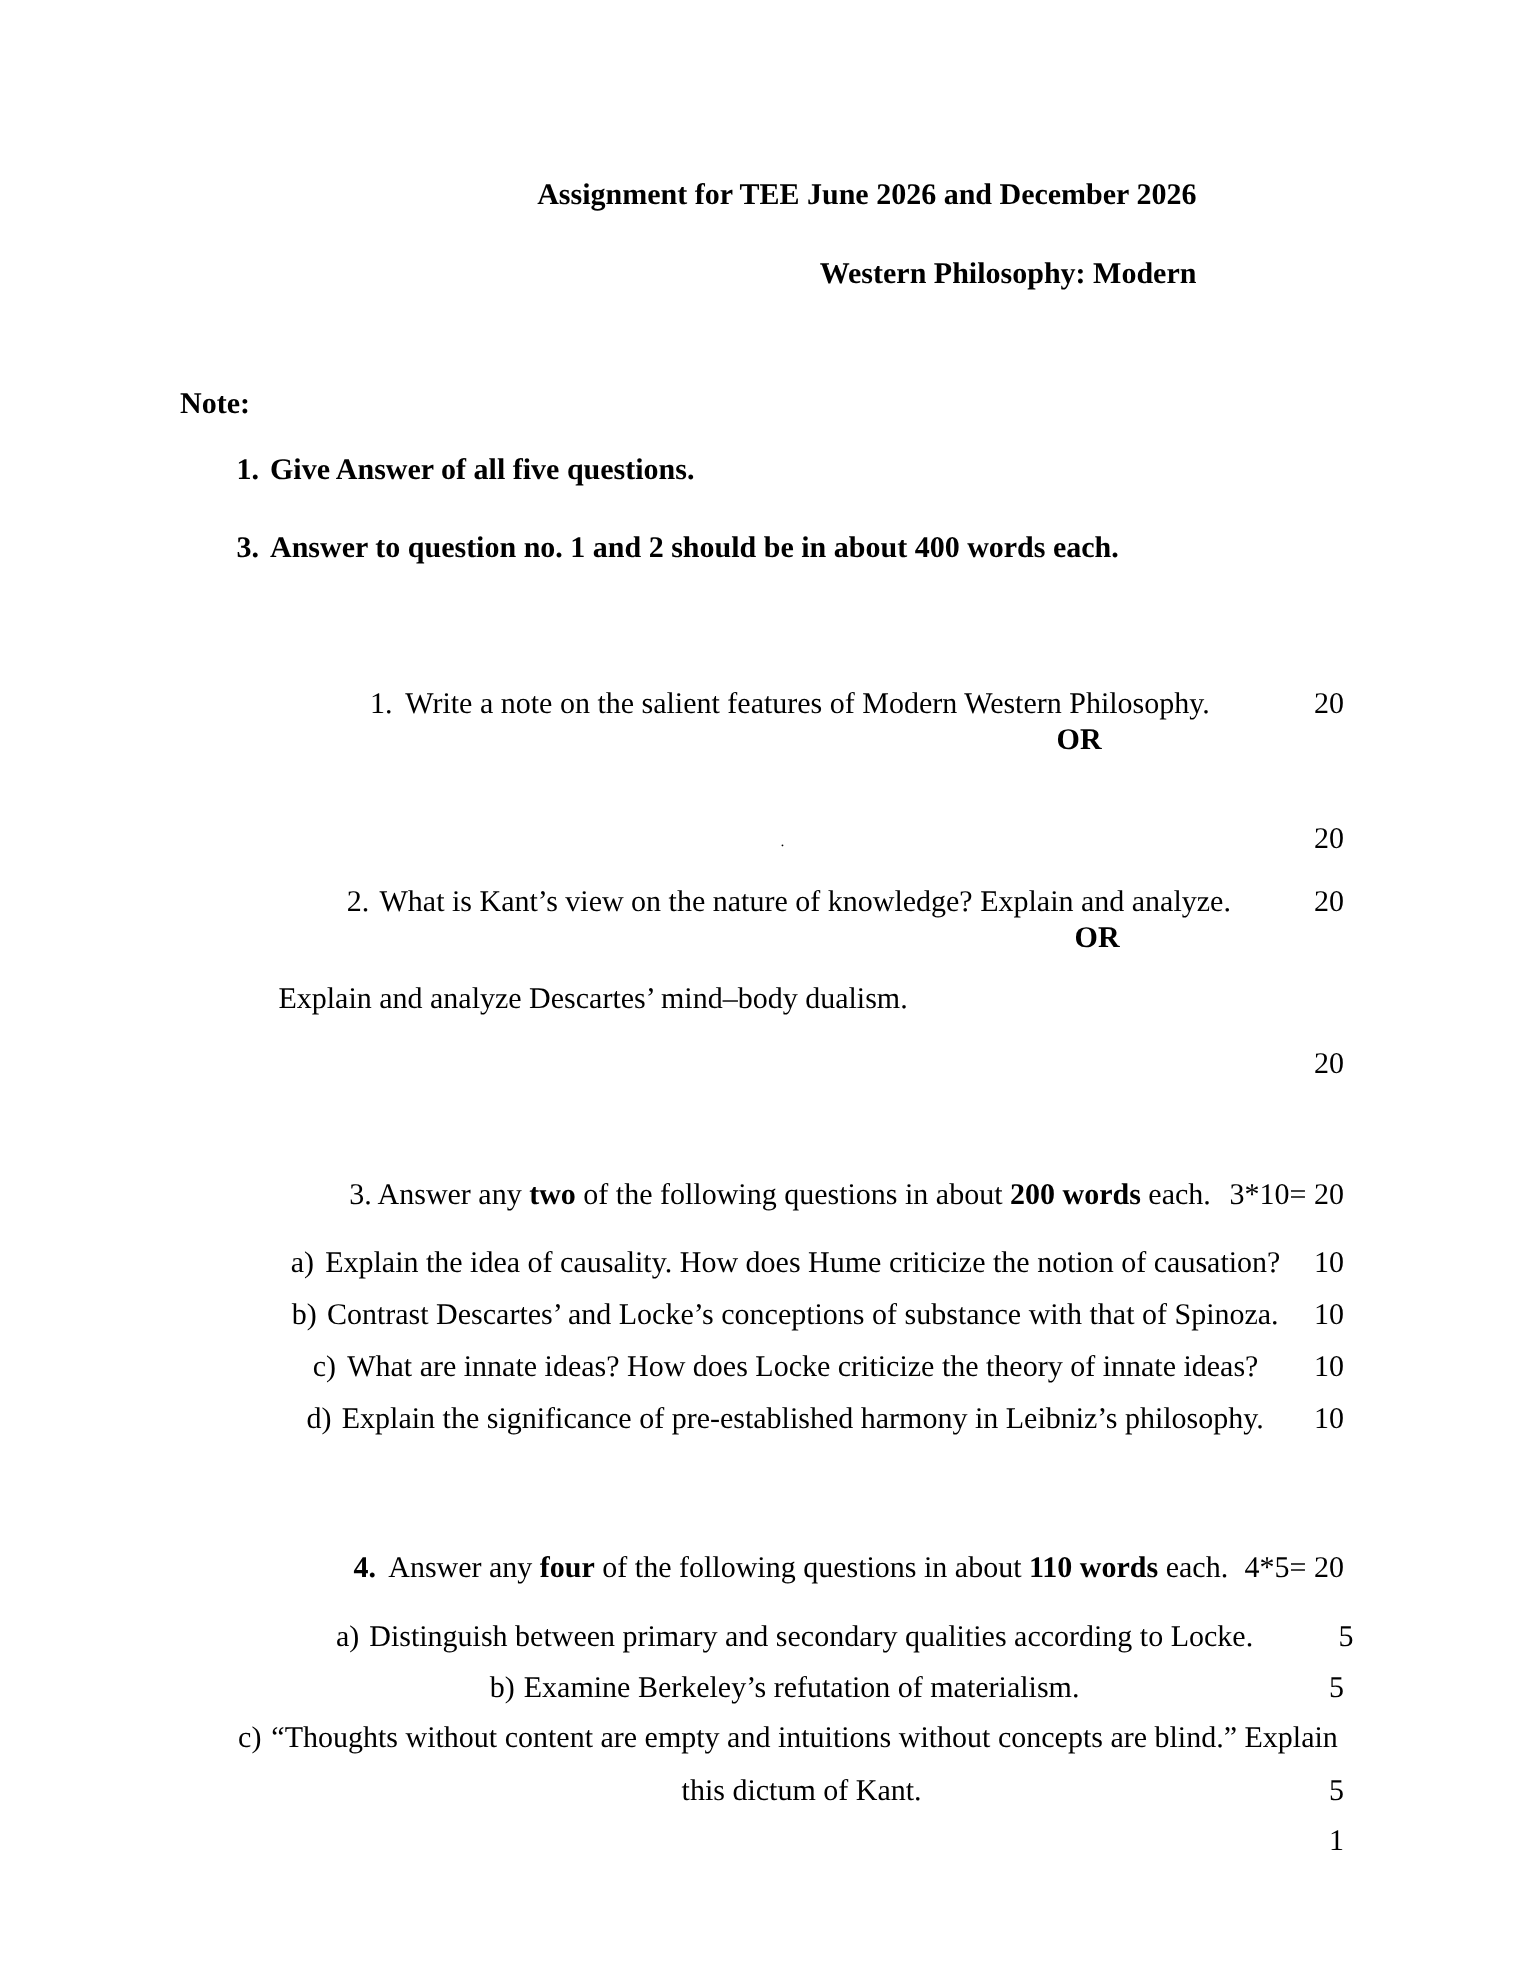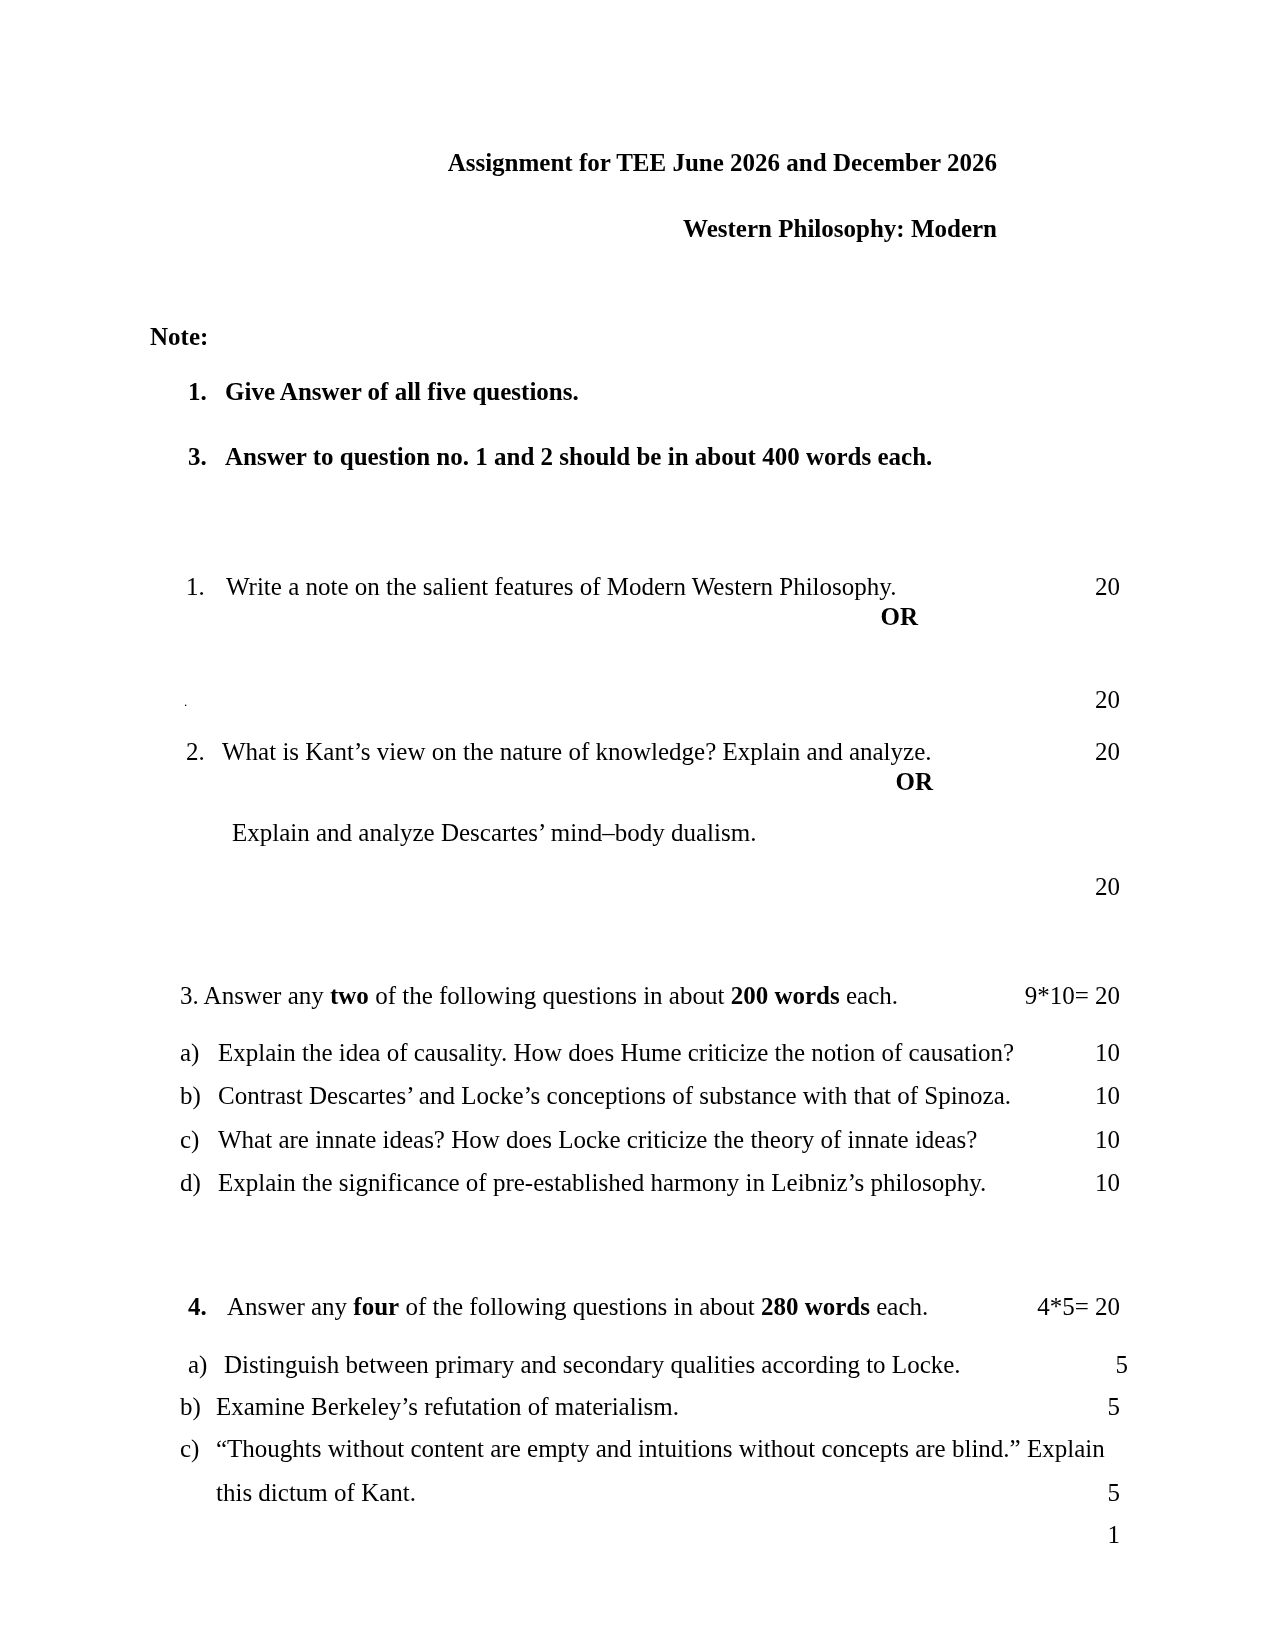--- a/index.html
+++ b/index.html
@@ -15,20 +15,21 @@
     background: #ffffff;
     color: #000000;
     font-family: "Liberation Serif", "DejaVu Serif", serif;
     font-size: 25px;
     overflow: hidden;
   }
   .row {
     position: absolute;
     line-height: 32px;
     white-space: nowrap;
+    text-align: center;
   }
   .bold { font-weight: bold; }
   .center { text-align: right; }
   .num {
     display: inline-block;
   }
   .marks {
     position: absolute;
     right: 0;
     top: 0;
@@ -71,42 +72,42 @@
     <span class="marks">20</span>
   </div>
   <div class="row center bold" style="left:143px; top:766px; width:790px">OR</div>
   <div class="row" style="left:232px; top:817px">Explain and analyze Descartes’ mind–body dualism.</div>
   <div class="row" style="left:180px; top:871px; width:940px">
     <span class="marks">20</span>
   </div>
 
   <div class="row" style="left:180px; top:980px; width:940px">
     <span>3. Answer any </span><b>two</b><span> of the following questions in about </span><b>200 words</b><span> each.</span>
-    <span class="marks">9*10= 20</span>
+    <span class="marks">3*10= 20</span>
   </div>
 
   <div class="row" style="left:180px; top:1037px; width:940px">
     <span class="num" style="width:38px">a)</span><span>Explain the idea of causality. How does Hume criticize the notion of causation?</span>
     <span class="marks">10</span>
   </div>
   <div class="row" style="left:180px; top:1080px; width:940px">
     <span class="num" style="width:38px">b)</span><span>Contrast Descartes’ and Locke’s conceptions of substance with that of Spinoza.</span>
     <span class="marks">10</span>
   </div>
   <div class="row" style="left:180px; top:1124px; width:940px">
     <span class="num" style="width:38px">c)</span><span>What are innate ideas? How does Locke criticize the theory of innate ideas?</span>
     <span class="marks">10</span>
   </div>
   <div class="row" style="left:180px; top:1167px; width:940px">
     <span class="num" style="width:38px">d)</span><span>Explain the significance of pre-established harmony in Leibniz’s philosophy.</span>
     <span class="marks">10</span>
   </div>
 
   <div class="row" style="left:188px; top:1291px; width:932px">
-    <b class="num" style="width:39px">4.</b><span>Answer any </span><b>four</b><span> of the following questions in about </span><b>280 words</b><span> each.</span>
+    <b class="num" style="width:39px">4.</b><span>Answer any </span><b>four</b><span> of the following questions in about </span><b>110 words</b><span> each.</span>
     <span class="marks">4*5= 20</span>
   </div>
 
   <div class="row" style="left:188px; top:1349px; width:940px">
     <span class="num" style="width:36px">a)</span><span>Distinguish between primary and secondary qualities according to Locke.</span>
     <span class="marks">5</span>
   </div>
   <div class="row" style="left:180px; top:1391px; width:940px">
     <span class="num" style="width:36px">b)</span><span>Examine Berkeley’s refutation of materialism.</span>
     <span class="marks">5</span>

